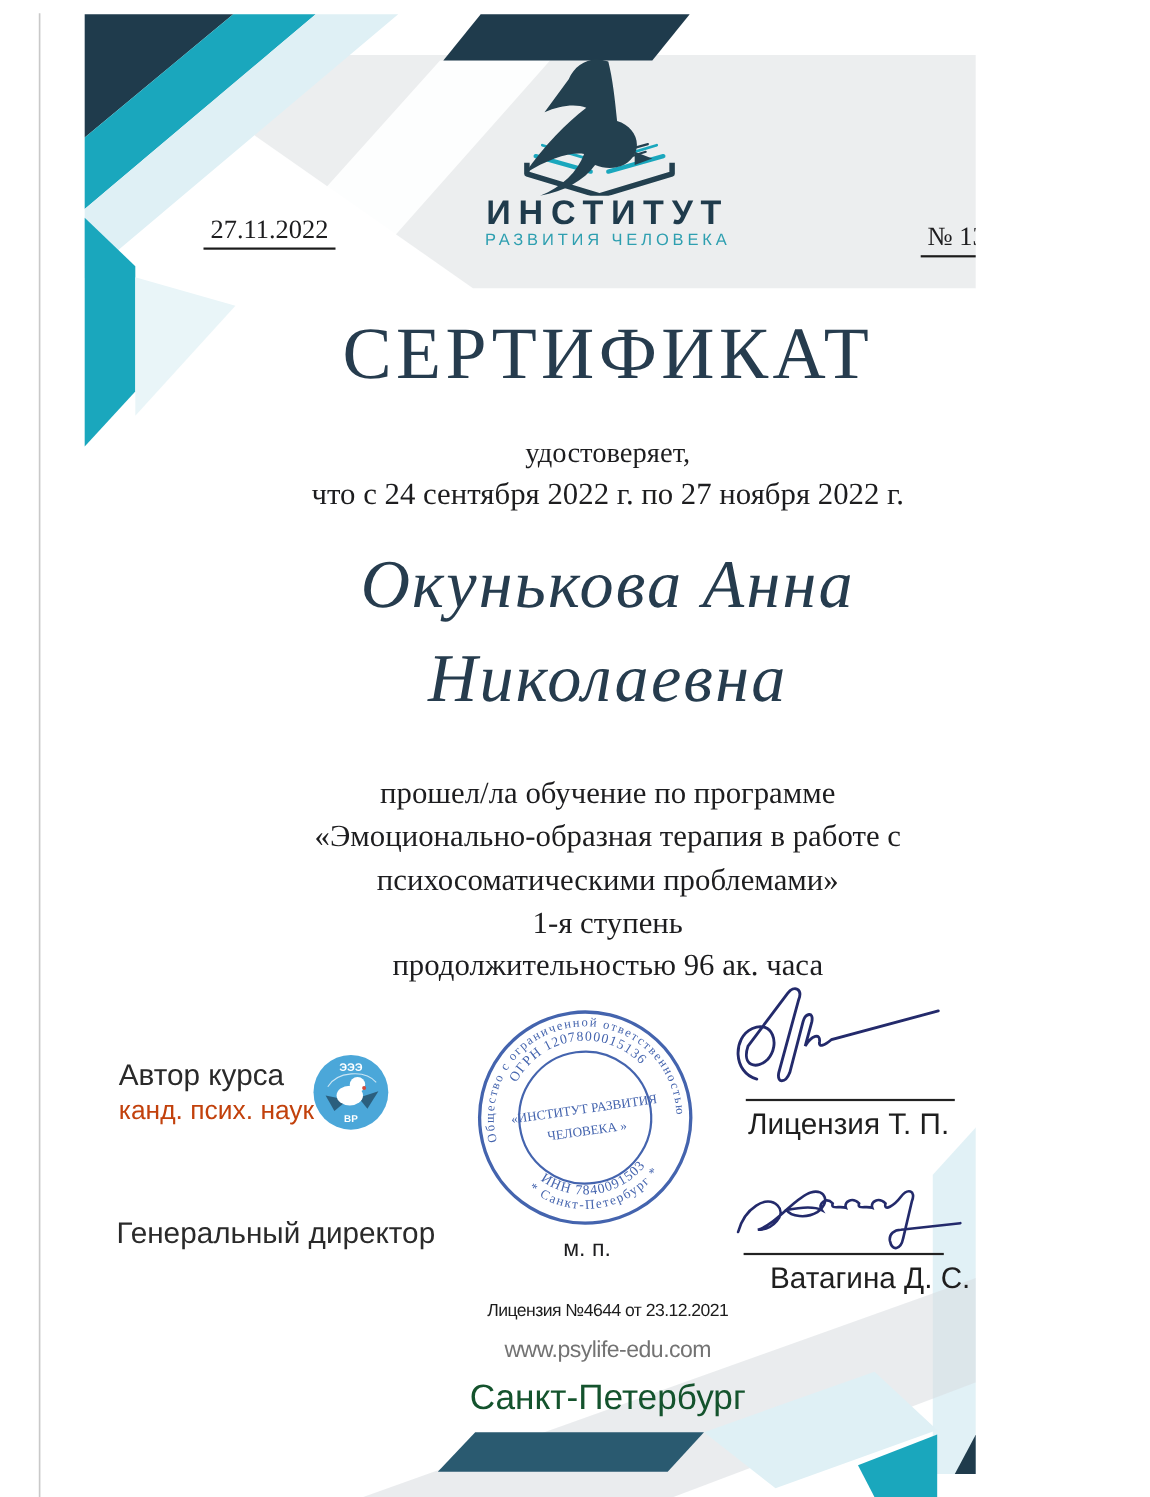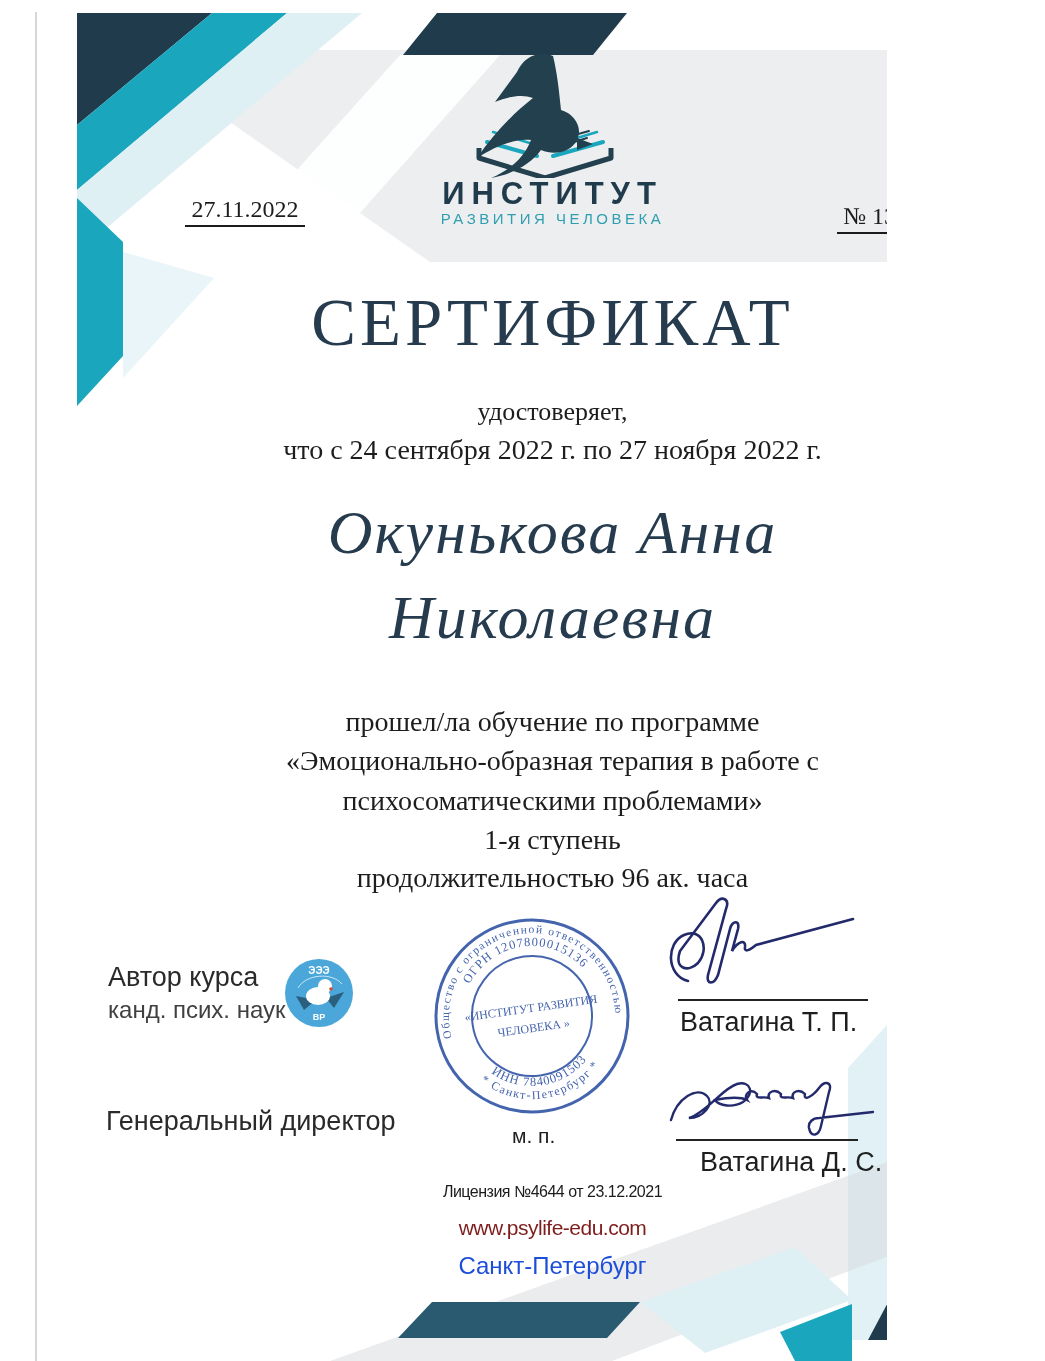--- a/index.html
+++ b/index.html
@@ -15,21 +15,21 @@
   .doc-date{font-size:24px;}
   .logo-word1{font-family:"Liberation Sans","DejaVu Sans",sans-serif;font-weight:bold;
               font-size:31px;letter-spacing:7px;color:var(--navy,#1f3b4c);}
   .logo-word2{font-family:"Liberation Sans","DejaVu Sans",sans-serif;font-size:15px;
               letter-spacing:3.5px;color:var(--logoTeal,#2e9fb0);}
   .cert-title{font-size:67px;letter-spacing:4px;color:var(--titleInk,#263c4e);}
   .body-26{font-size:26px;}
   .body-28{font-size:28px;}
   .recipient{font-size:62px;font-style:italic;letter-spacing:2px;color:var(--titleInk,#2b3a47);}
   .label-27{font-size:27px;color:#2a2a2a;}
-  .label-24{font-size:24px;color:#404040;}
+  .label-24{font-size:24px;color:#c2410c;}
   .sig-name{font-size:27px;color:#1e1e1e;}
   .sig-line{position:absolute;height:0;border-top:2px solid #222;}
   .cond{letter-spacing:-0.5px;}
   .stamp-text{font-family:"Liberation Serif","DejaVu Serif",serif;fill:var(--stampBlue,#2b4fa3);}
   .f-navy{fill:var(--navy,#1f3b4c);} .f-navy2{fill:var(--navy2,#2a5a70);}
   .f-teal{fill:var(--teal,#1aa7bd);} .f-pale{fill:var(--pale,#dff0f5);}
   .f-pale2{fill:var(--pale2,#e9f5f8);} .f-gray{fill:var(--gray,#d9dde0);}
 </style>
 </head>
 <body>
@@ -135,28 +135,28 @@
       <textPath href="#arcInnerBottom" startOffset="50%" text-anchor="middle">ИНН 7840091503</textPath>
     </text>
     <text class="stamp-text" x="100" y="96" text-anchor="middle" font-size="12">«ИНСТИТУТ РАЗВИТИЯ</text>
     <text class="stamp-text" x="100" y="116" text-anchor="middle" font-size="12">ЧЕЛОВЕКА »</text>
   </svg>
 
   <svg class="layer" style="left:658px;top:893px;" width="215" height="105" viewBox="0 0 215 105">
     <path d="M30,88 C8,82 8,50 26,42 C44,34 52,56 40,70 C30,80 16,76 22,58 L58,10 C64,2 72,6 68,16 L50,82 C48,92 56,92 60,82 L72,36 C74,28 82,26 80,36 L74,58 C80,48 88,46 87,54 C86,60 92,57 98,52 L195,26" fill="none" stroke="#232a6b" stroke-width="2.6" stroke-linecap="round"></path>
   </svg>
   <div class="sig-line" style="left:678px;top:999px;width:190px;"></div>
-  <div class="layer sans sig-name" style="left:680px;top:1007px;">Ватагина Т. П.</div>
+  <div class="layer sans sig-name" style="left:680px;top:1007px;">Лицензия Т. П.</div>
 
   <div class="layer sans label-27" style="left:106px;top:1106px;">Генеральный директор</div>
   <div class="layer sans" style="left:512px;top:1124px;font-size:21px;">м. п.</div>
 
   <svg class="layer" style="left:663px;top:1076px;" width="215" height="66" viewBox="0 0 215 66">
     <path d="M8,44 C14,22 34,10 44,20 C52,28 40,42 26,42 C44,36 60,12 74,8 C88,4 92,18 80,26 C70,32 56,30 52,24 C62,22 76,20 84,24 C80,18 88,12 94,18 C92,24 100,20 106,22 C104,16 112,12 118,18 C116,24 124,20 130,22 C128,16 136,12 142,18 C140,26 150,20 156,12 C162,4 170,6 166,16 L158,50 C156,60 148,62 146,52 C145,46 150,42 156,42 L210,36" fill="none" stroke="#232a6b" stroke-width="2.4" stroke-linecap="round"></path>
   </svg>
   <div class="sig-line" style="left:676px;top:1139px;width:182px;"></div>
   <div class="layer sans sig-name" style="left:700px;top:1147px;">Ватагина Д. С.</div>
 
   <div class="layer sans cond center-col" style="top:1183px;font-size:16px;color:#1c1c1c;">Лицензия №4644 от 23.12.2021</div>
-  <div class="layer sans cond center-col" style="top:1216px;font-size:21px;color:#7f1d1d;">www.psylife-edu.com</div>
-  <div class="layer sans center-col" style="top:1252px;font-size:24px;color:#1d4ed8;">Санкт-Петербург</div>
+  <div class="layer sans cond center-col" style="top:1216px;font-size:21px;color:#737373;">www.psylife-edu.com</div>
+  <div class="layer sans center-col" style="top:1252px;font-size:32px;color:#14532d;">Санкт-Петербург</div>
 
 </div>
 
 </body></html>

